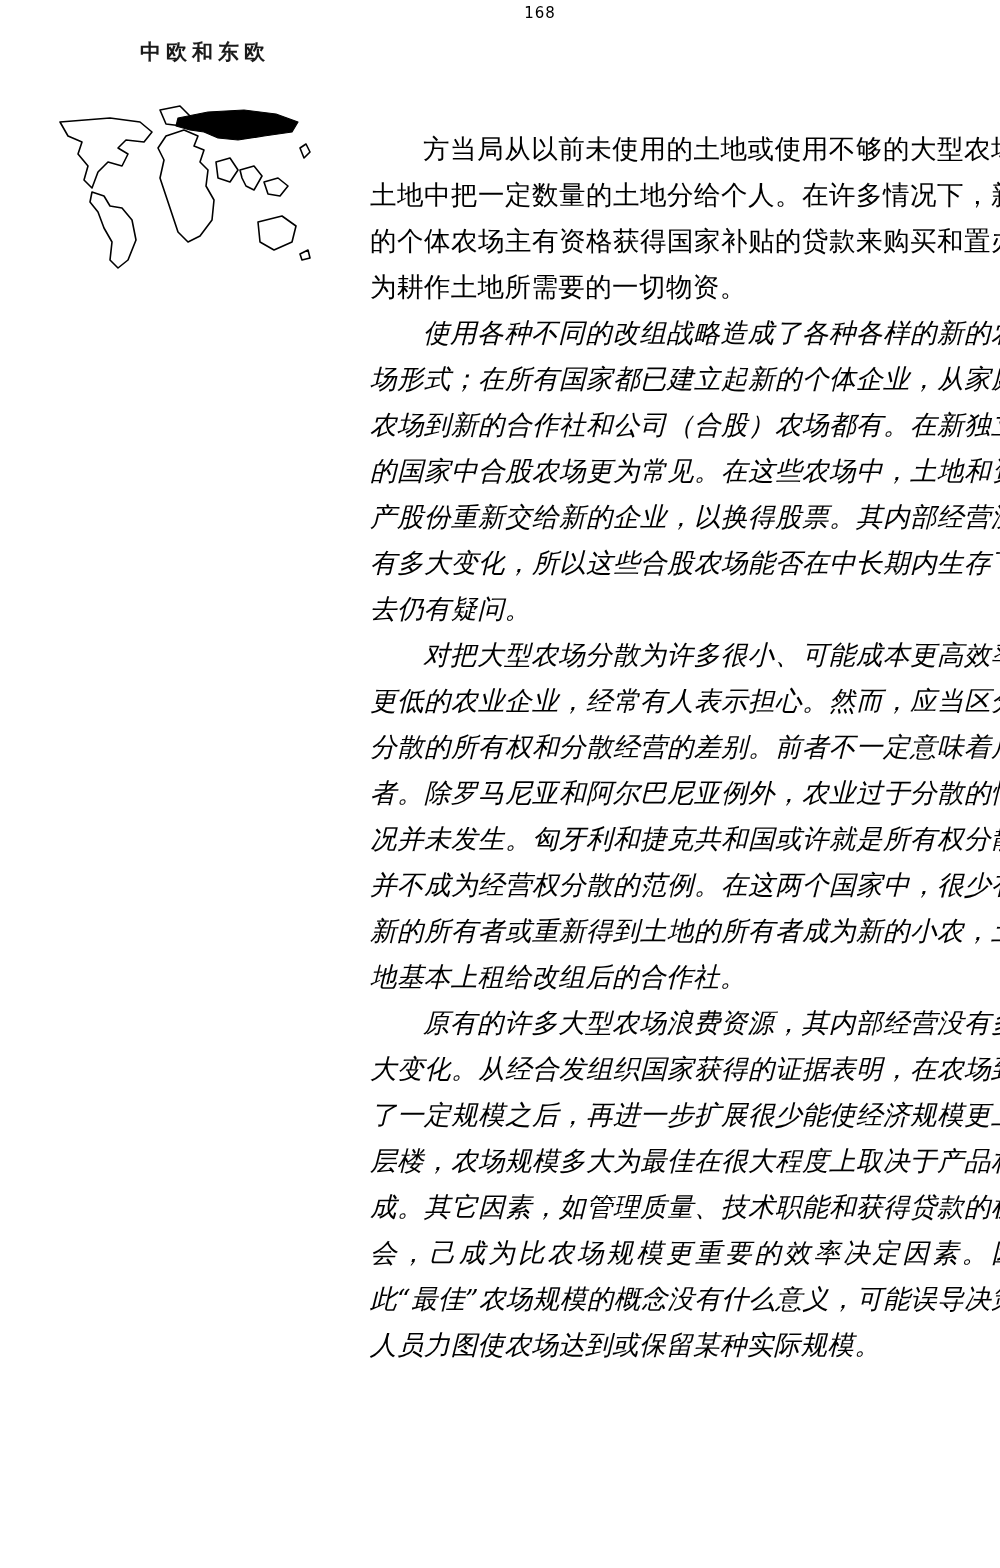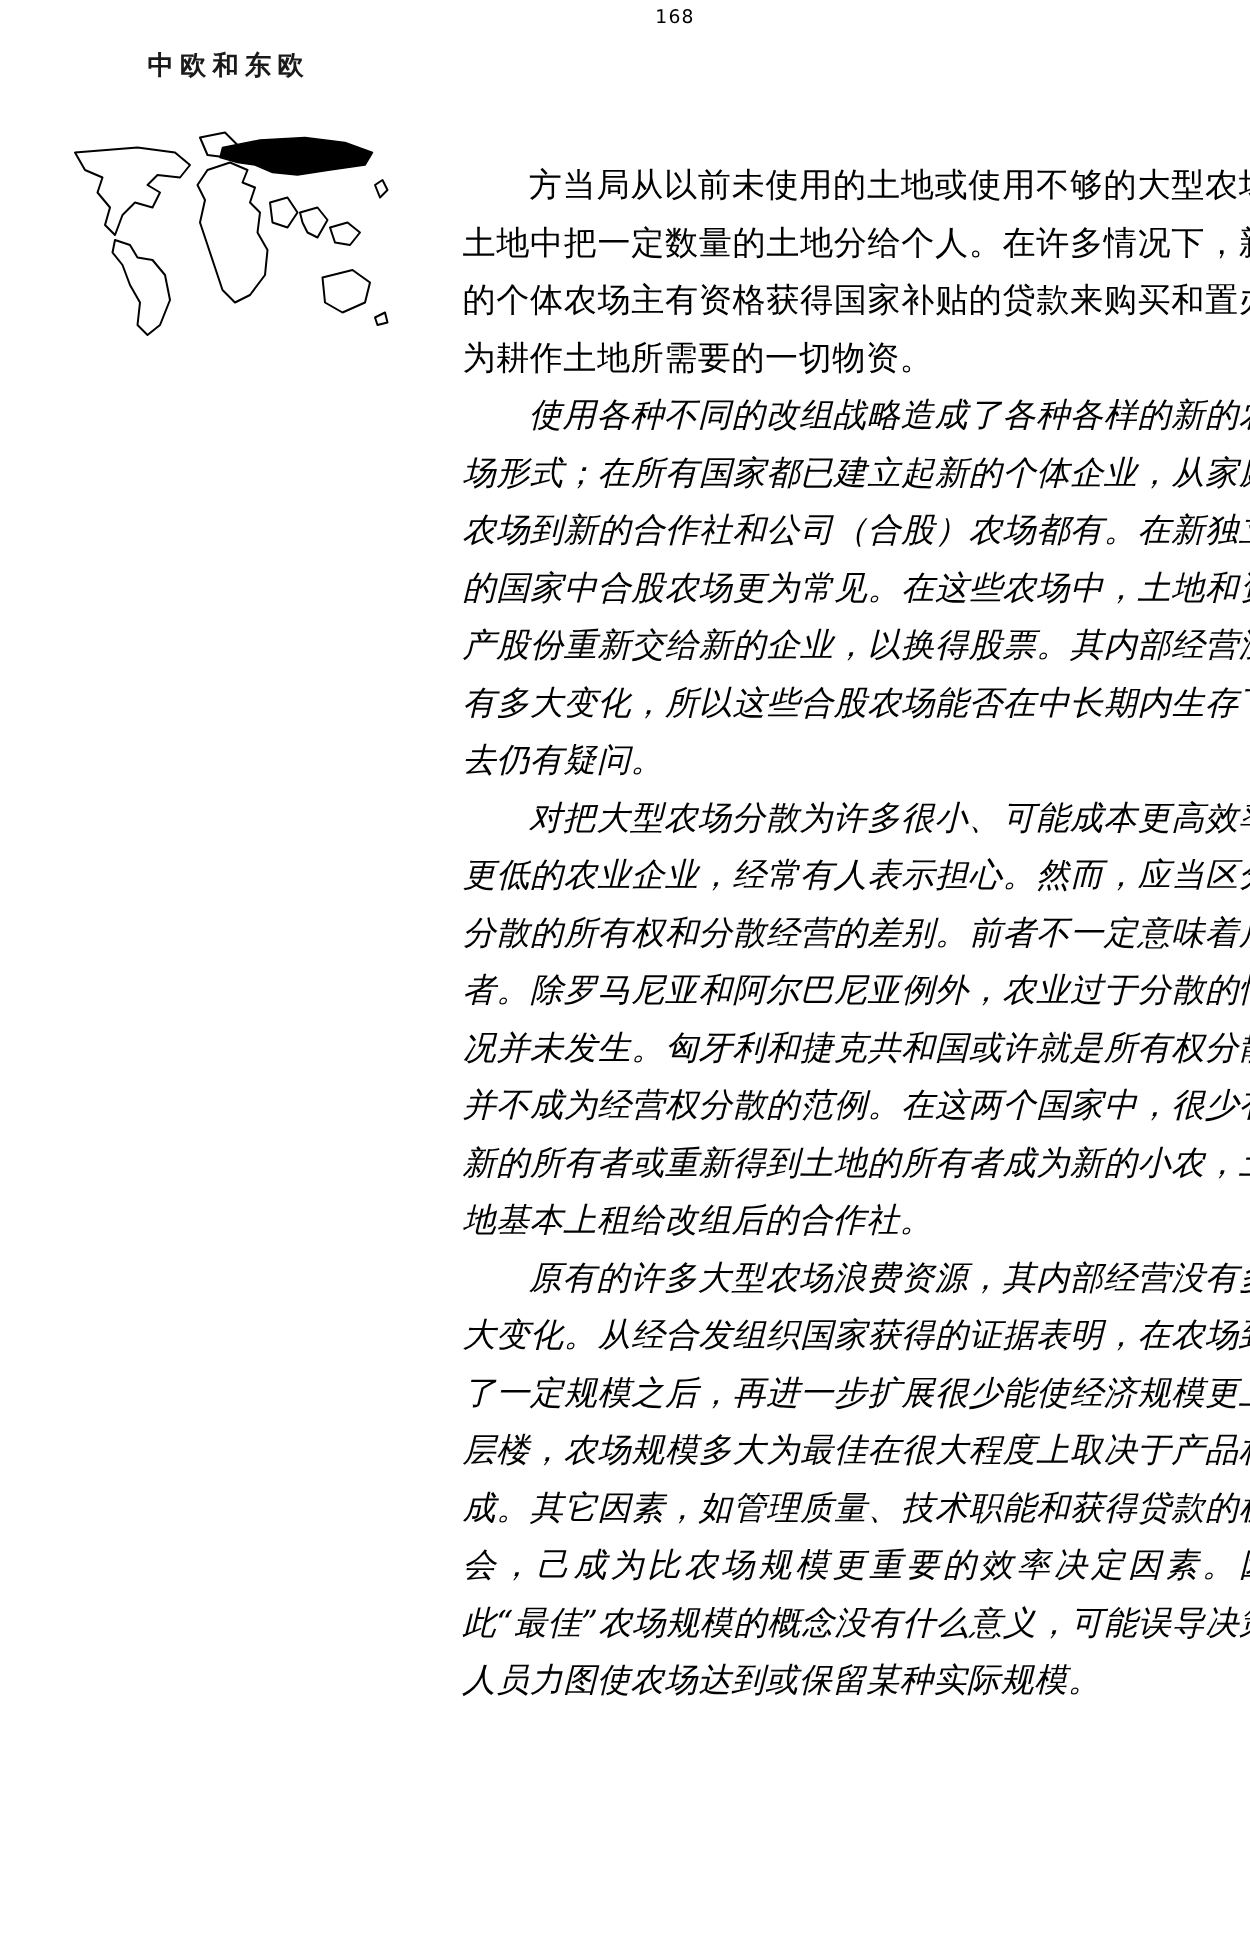--- a/index.html
+++ b/index.html
@@ -29,21 +29,21 @@
     width: 1000px;
     text-align: center;
     font-family: "DejaVu Sans", sans-serif;
     font-size: 15px;
     letter-spacing: 1px;
   }
   
   .running-head {
     position: absolute;
     top: 38px;
-    left: 78px;
+    left: 100px;
     font-family: "DejaVu Sans", sans-serif;
     font-size: 21px;
     font-weight: bold;
     letter-spacing: 5px;
     color: #1a1a1a;
   }
   
   .map-block {
     position: absolute;
     top: 96px;

